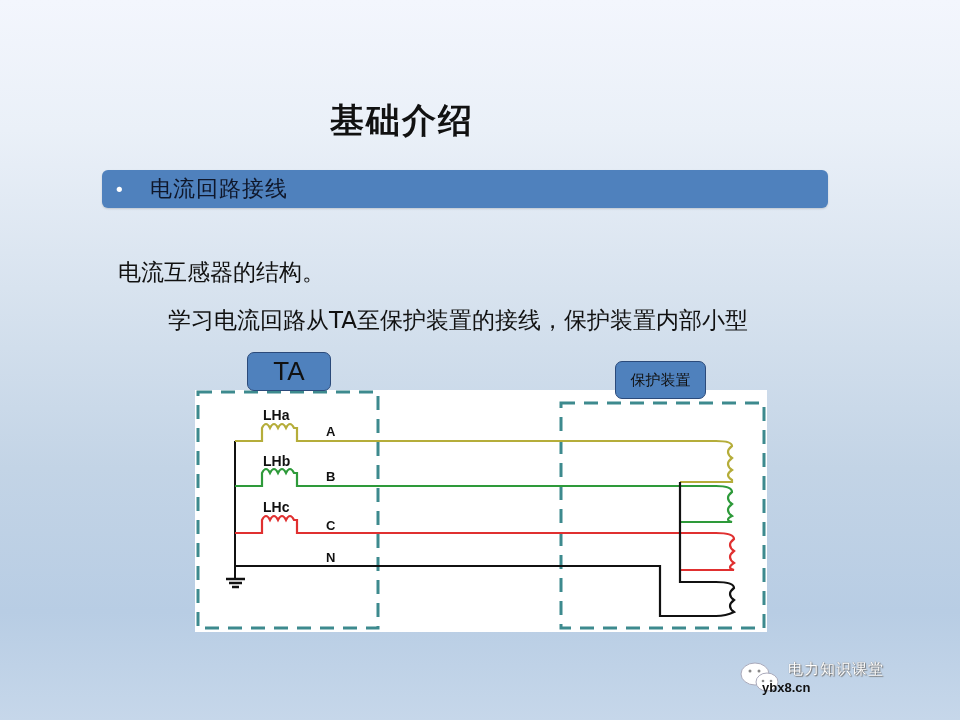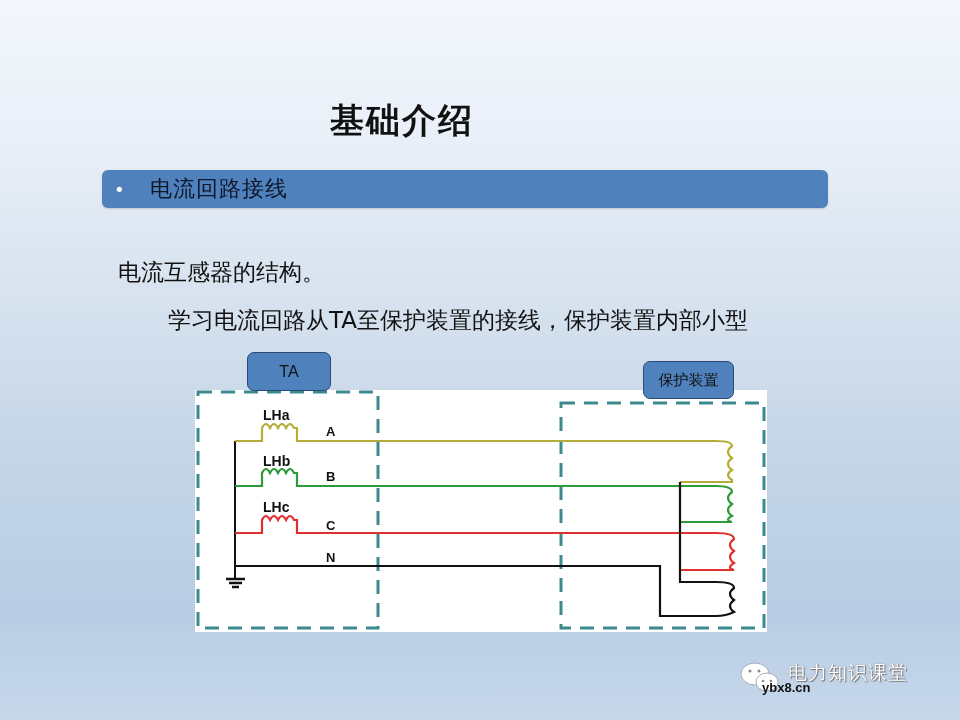--- a/index.html
+++ b/index.html
@@ -25,27 +25,27 @@
     font-size: 23px; color: #111; line-height: 48px;
   }
   .body-text .indent { display: inline-block; width: 50px; }
   .diagram-canvas {
     position: absolute; left: 195px; top: 390px; width: 572px; height: 242px; background: #ffffff;
   }
   .tag-box {
     position: absolute; background: #4f81bd; border: 1.5px solid #2b4a7a; border-radius: 7px;
     color: #111; display: flex; align-items: center; justify-content: center;
   }
-  .tag-ta { left: 247px; top: 352px; width: 82px; height: 37px; font-size: 16px; font-family: "Liberation Sans", sans-serif; text-align: center; }
-  .tag-prot { left: 615px; top: 361px; width: 89px; height: 36px; font-size: 15px; margin-left: 28px; }
+  .tag-ta { left: 247px; top: 352px; width: 82px; height: 37px; font-size: 26px; font-family: "Liberation Sans", sans-serif; text-align: center; }
+  .tag-prot { left: 615px; top: 361px; width: 89px; height: 36px; font-size: 15px; }
   svg { position: absolute; left: 0; top: 0; }
   .lbl { font-family: "Liberation Sans", sans-serif; font-weight: bold; fill: #111; }
   .watermark { position: absolute; left: 738px; top: 658px; width: 200px; height: 40px; }
   .wm-text {
-    position: absolute; left: 50px; top: 2px; font-size: 19px; color: #fff;
+    position: absolute; left: 50px; top: 2px; font-size: 15px; color: #fff;
     text-shadow: 0 0 1px #666, 1px 1px 1px #777; letter-spacing: 1px;
   }
   .wm-url {
     position: absolute; left: 24px; top: 22px; font-size: 13px; color: #111; font-weight: bold;
     font-family: Liberation Sans, sans-serif;
   }
 </style>
 </head>
 <body>
 

